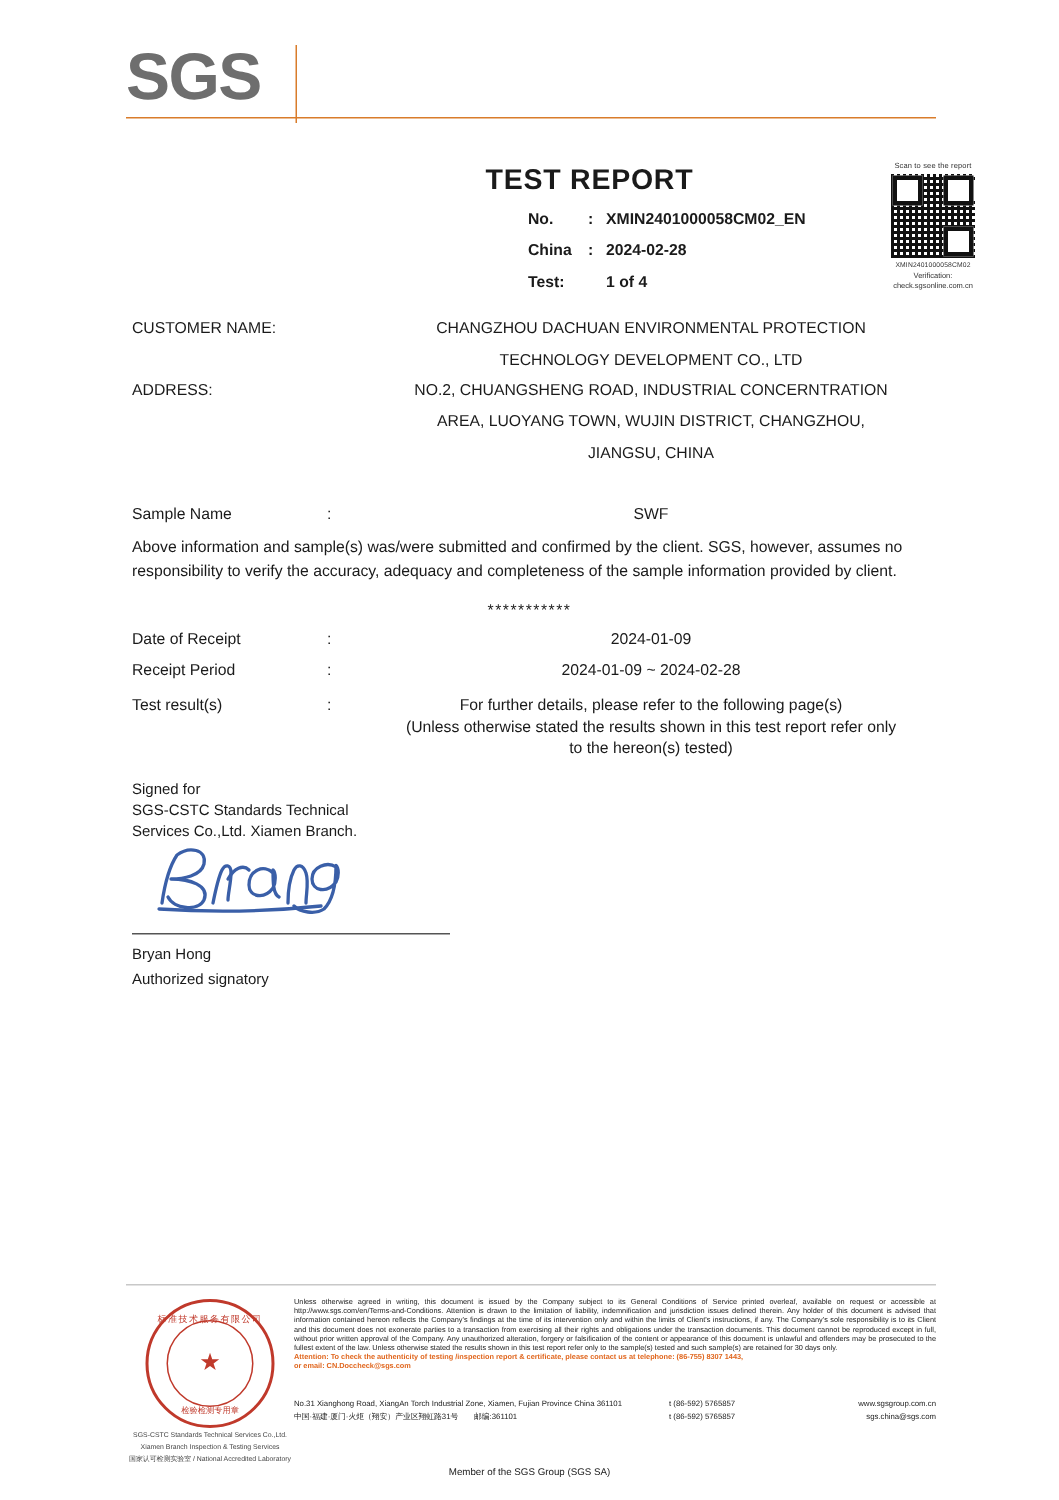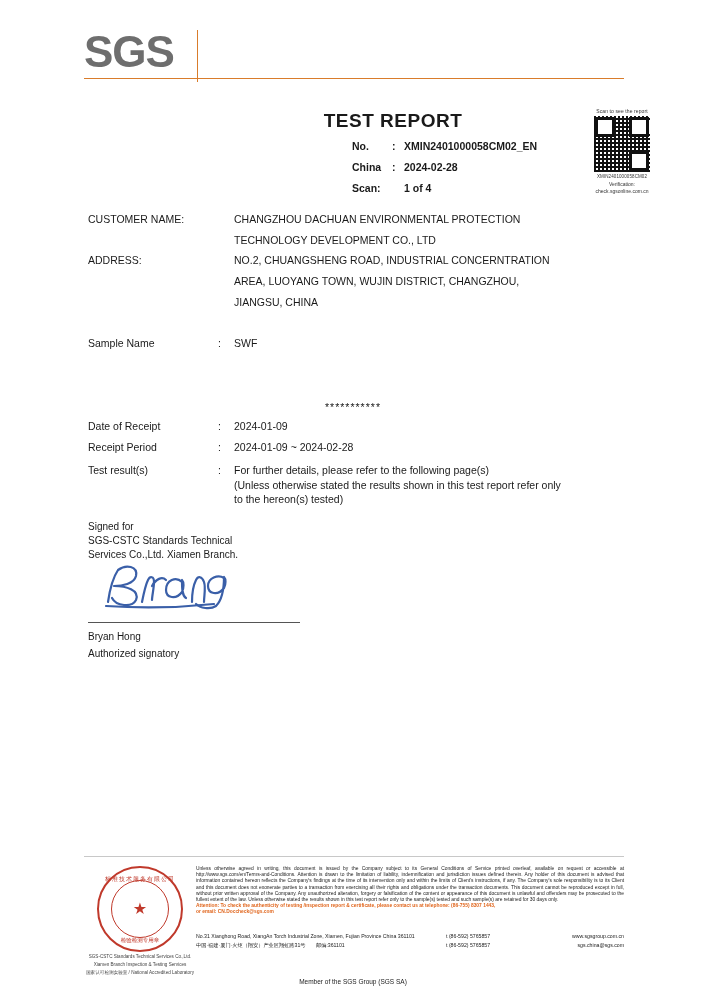--- a/index.html
+++ b/index.html
@@ -135,21 +135,21 @@
   }
 
   
   .field {
     position: absolute;
     font-size: 10.5px;
     line-height: 18px;
   }
   .flabel { position: absolute; left: 88px; }
   .fcolon { position: absolute; left: 218px; }
-  .fvalue { position: absolute; left: 234px; width: 400px; }
+  .fvalue { position: absolute; left: 234px; width: 400px; text-align: center; }
 
   .para {
     position: absolute;
     left: 88px;
     width: 530px;
     font-size: 10.5px;
     line-height: 16px;
   }
   .stars {
     position: absolute;
@@ -300,21 +300,21 @@
   <div class="title">TEST REPORT</div>
 
   <div class="meta">
     <span class="row">
       <span class="lbl">No.</span><span class="sep">:</span><span>XMIN2401000058CM02_EN</span>
     </span>
     <span class="row">
       <span class="lbl">China</span><span class="sep">:</span><span>2024-02-28</span>
     </span>
     <span class="row">
-      <span class="lbl">Scan:</span><span class="sep"></span><span>1 of 4</span>
+      <span class="lbl">Test:</span><span class="sep"></span><span>1 of 4</span>
     </span>
   </div>
 
   <div class="qr-wrap">
     <div class="qr-caption">Scan to see the report</div>
     <div class="qr-code">
       <span class="qr-corner-tr"></span>
     </div>
     <div class="qr-id">XMIN2401000058CM02</div>
     <div class="qr-verify">
@@ -341,20 +341,21 @@
   <div class="field" style="top:293px; left:0; width:706px;">
     <span class="fvalue">JIANGSU, CHINA</span>
   </div>
 
   <div class="field" style="top:334px; left:0; width:706px;">
     <span class="flabel">Sample Name</span>
     <span class="fcolon">:</span>
     <span class="fvalue">SWF</span>
   </div>
 
+  <div class="para" style="top:357px;">Above information and sample(s) was/were submitted and confirmed by the client. SGS, however, assumes no responsibility to verify the accuracy, adequacy and completeness of the sample information provided by client.</div>
 
   <div class="stars" style="top:401px;">***********</div>
 
   <div class="field" style="top:417px; left:0; width:706px;">
     <span class="flabel">Date of Receipt</span>
     <span class="fcolon">:</span>
     <span class="fvalue">2024-01-09</span>
   </div>
 
   <div class="field" style="top:438px; left:0; width:706px;">

